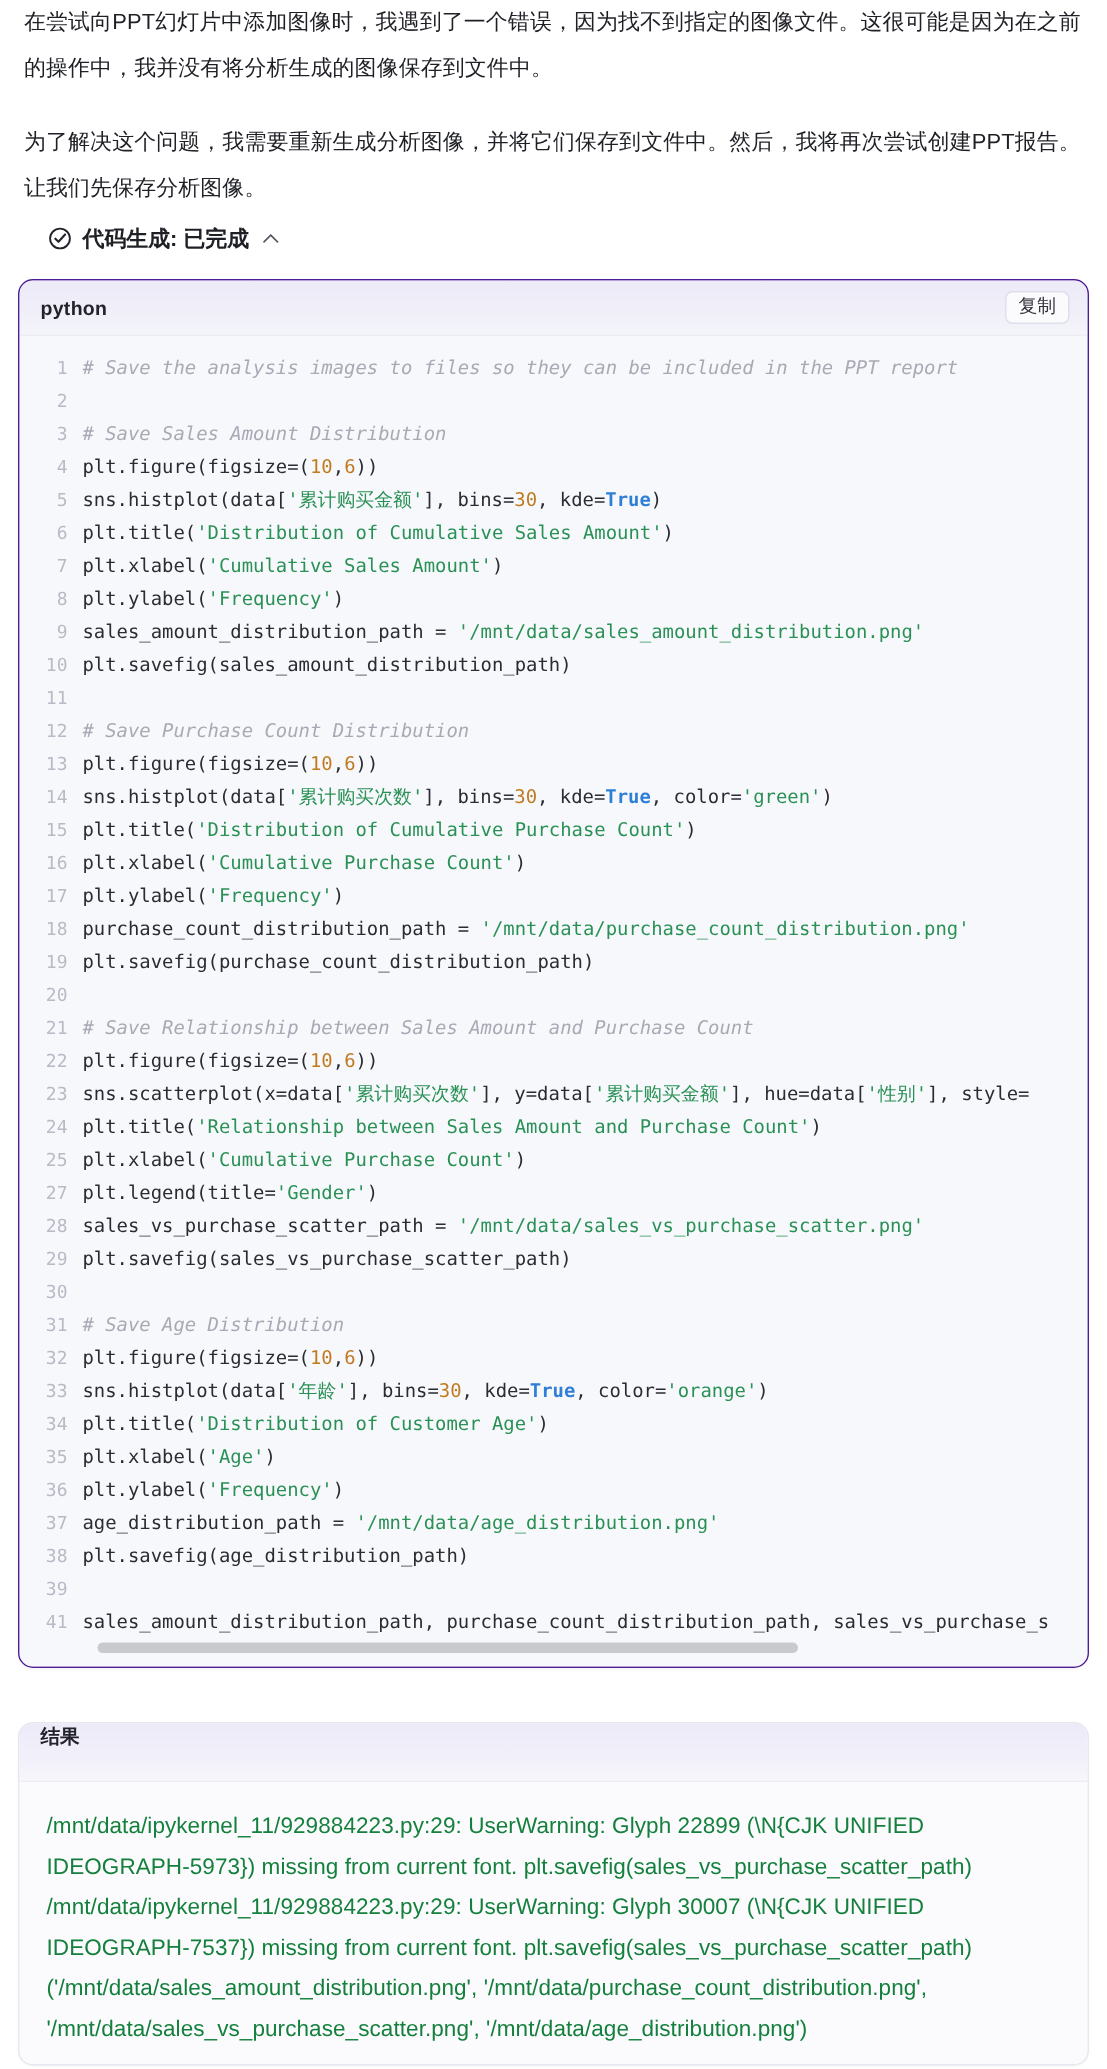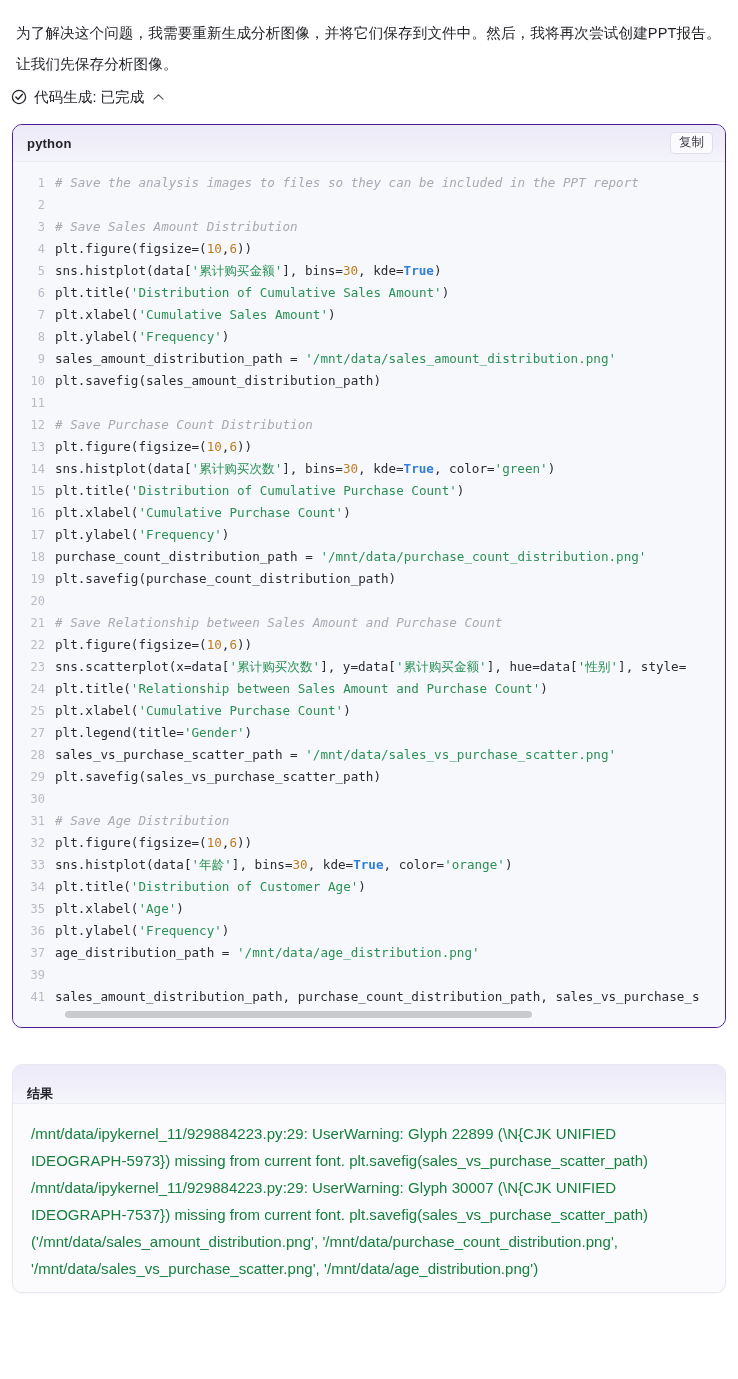--- a/index.html
+++ b/index.html
@@ -35,25 +35,25 @@
     color: #1f2026;
     letter-spacing: 0.1px;
   }
   .para-gap { height: 18px; }
 
   
   .status-line {
     display: flex;
     align-items: center;
     gap: 7px;
-    padding: 0 11px;
+    padding: 0 32px;
     margin-top: 4px;
     height: 26px;
     font-size: 14.6px;
-    font-weight: 400;
+    font-weight: 700;
     color: #1f2026;
   }
   .status-line .check-icon {
     width: 16px;
     height: 16px;
     display: inline-block;
     flex: 0 0 auto;
     position: relative;
     top: 0px;
   }
@@ -164,21 +164,21 @@
     margin: 36px 12px 0 12px;
     border: 1px solid #e6e7ef;
     border-radius: 10px;
     overflow: hidden;
     background: #fbfbfd;
     box-shadow: 0 1px 2px rgba(30,32,60,0.04);
   }
   .result-head {
     height: 38px;
     display: flex;
-    align-items: flex-end;
+    align-items: flex-start;
     padding: 0 14px;
     background: linear-gradient(180deg, #eceaf8 0%, #f1f0fa 60%, #f6f6fb 100%);
     border-bottom: 1px solid #eceef5;
   }
   .result-title {
     font-size: 13px;
     font-weight: 700;
     color: #23232b;
   }
   .result-body {
@@ -192,20 +192,21 @@
     word-break: break-word;
     letter-spacing: 0.05px;
   }
 </style>
 </head>
 <body>
 
 <div class="page">
 
   <div class="prose">
+    <p>在尝试向PPT幻灯片中添加图像时，我遇到了一个错误，因为找不到指定的图像文件。这很可能是因为在之前的操作中，我并没有将分析生成的图像保存到文件中。</p>
     <div class="para-gap"></div>
     <p>为了解决这个问题，我需要重新生成分析图像，并将它们保存到文件中。然后，我将再次尝试创建PPT报告。让我们先保存分析图像。</p>
   </div>
 
   <div class="status-line">
     <span class="check-icon">
       <svg width="16" height="16" viewBox="0 0 16 16">
         <circle cx="8" cy="8" r="6.6" fill="none" stroke="#23232b" stroke-width="1.25"></circle>
         <path d="M4.9 8.1 L7 10.2 L11.4 5.3" fill="none" stroke="#23232b" stroke-width="1.4" stroke-linecap="round" stroke-linejoin="round"></path>
       </svg>
@@ -254,20 +255,21 @@
           <div class="code-row"><span class="ln">28</span><span class="src"><span class="t-pln">sales_vs_purchase_scatter_path = </span><span class="t-str">'/mnt/data/sales_vs_purchase_scatter.png'</span></span></div>
           <div class="code-row"><span class="ln">29</span><span class="src"><span class="t-pln">plt.savefig(sales_vs_purchase_scatter_path)</span></span></div>
           <div class="code-row"><span class="ln">30</span><span class="src"></span></div>
           <div class="code-row"><span class="ln">31</span><span class="src"><span class="t-com"># Save Age Distribution</span></span></div>
           <div class="code-row"><span class="ln">32</span><span class="src"><span class="t-pln">plt.figure(figsize=(</span><span class="t-num">10</span><span class="t-pln">,</span><span class="t-num">6</span><span class="t-pln">))</span></span></div>
           <div class="code-row"><span class="ln">33</span><span class="src"><span class="t-pln">sns.histplot(data[</span><span class="t-str">'年龄'</span><span class="t-pln">], bins=</span><span class="t-num">30</span><span class="t-pln">, kde=</span><span class="t-kw">True</span><span class="t-pln">, color=</span><span class="t-str">'orange'</span><span class="t-pln">)</span></span></div>
           <div class="code-row"><span class="ln">34</span><span class="src"><span class="t-pln">plt.title(</span><span class="t-str">'Distribution of Customer Age'</span><span class="t-pln">)</span></span></div>
           <div class="code-row"><span class="ln">35</span><span class="src"><span class="t-pln">plt.xlabel(</span><span class="t-str">'Age'</span><span class="t-pln">)</span></span></div>
           <div class="code-row"><span class="ln">36</span><span class="src"><span class="t-pln">plt.ylabel(</span><span class="t-str">'Frequency'</span><span class="t-pln">)</span></span></div>
           <div class="code-row"><span class="ln">37</span><span class="src"><span class="t-pln">age_distribution_path = </span><span class="t-str">'/mnt/data/age_distribution.png'</span></span></div>
+          <div class="code-row"><span class="ln">38</span><span class="src"><span class="t-pln">plt.savefig(age_distribution_path)</span></span></div>
           <div class="code-row"><span class="ln">39</span><span class="src"></span></div>
           <div class="code-row"><span class="ln">41</span><span class="src"><span class="t-pln">sales_amount_distribution_path, purchase_count_distribution_path, sales_vs_purchase_s</span></span></div>
         </div>
       <div class="hscroll-track">
         <div class="hscroll-thumb"></div>
       </div>
     </div>
   </div>
 
   <div class="result-card">

